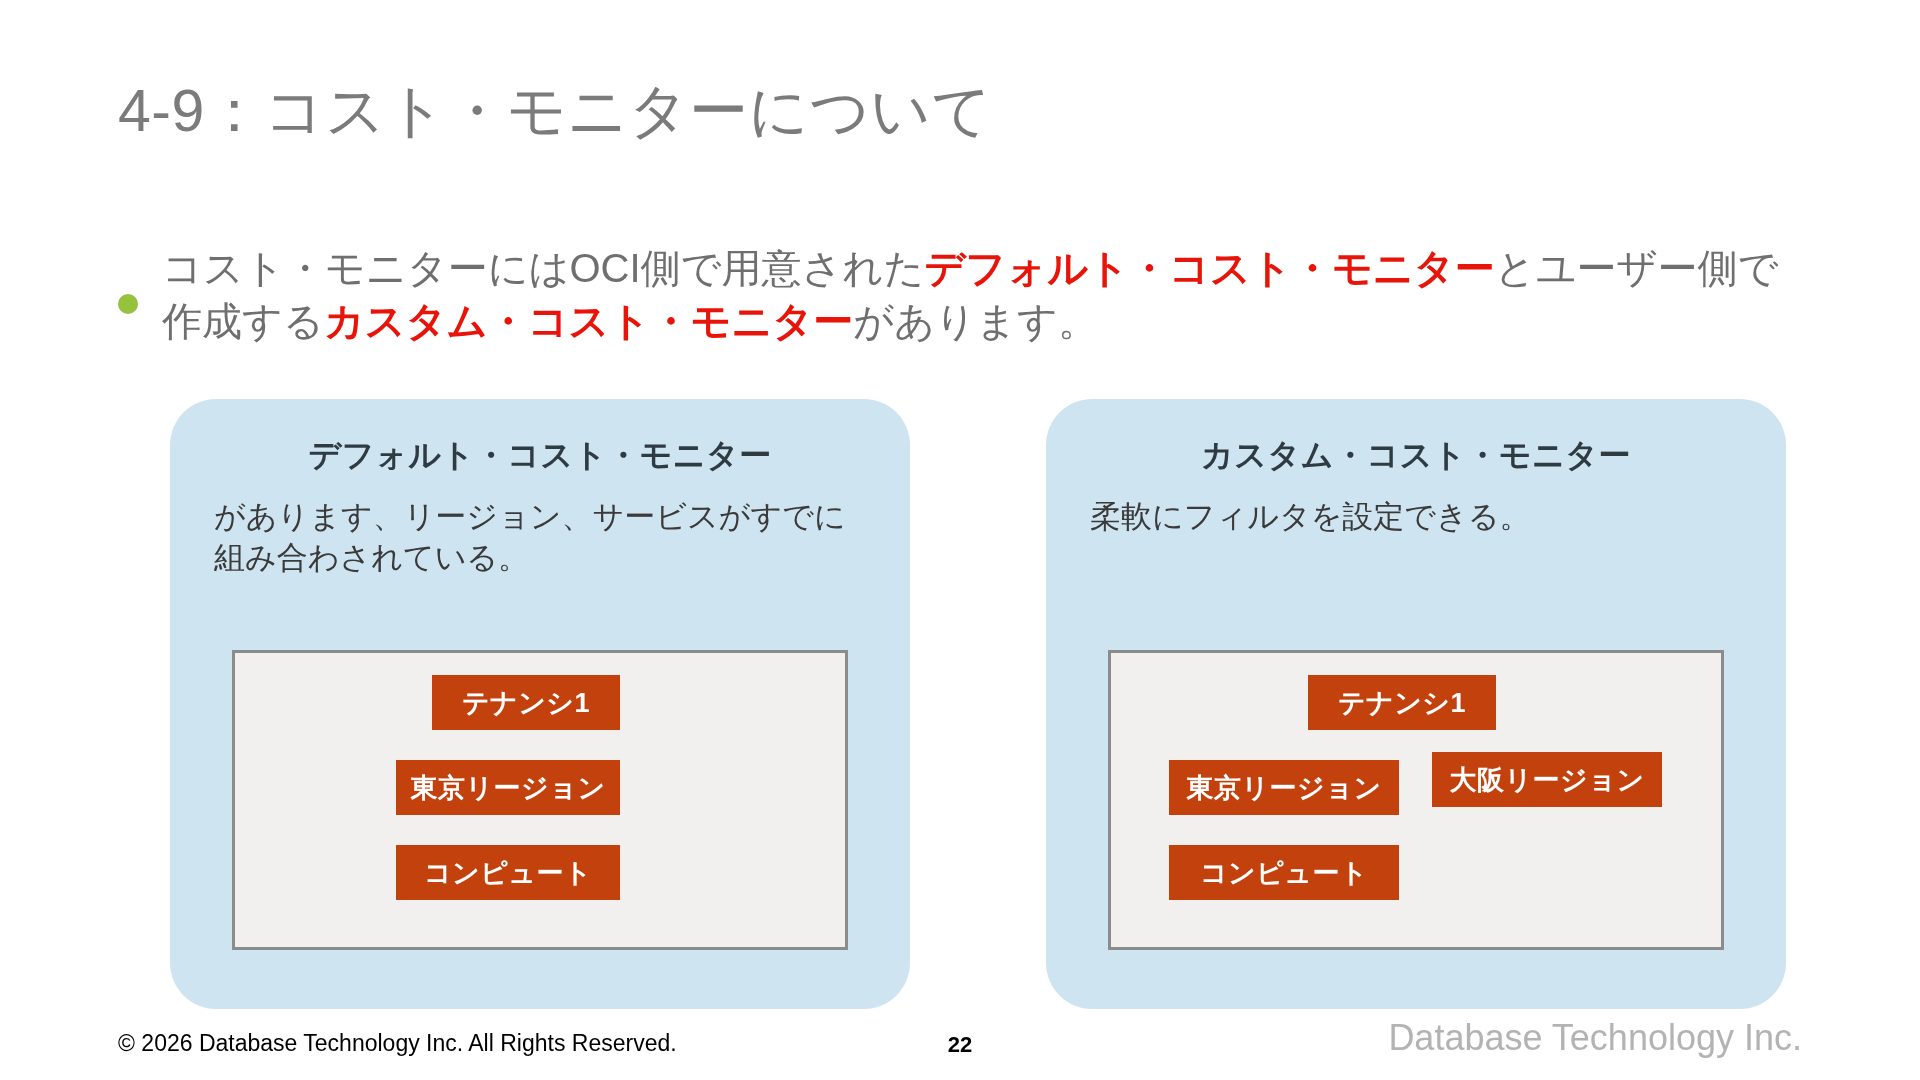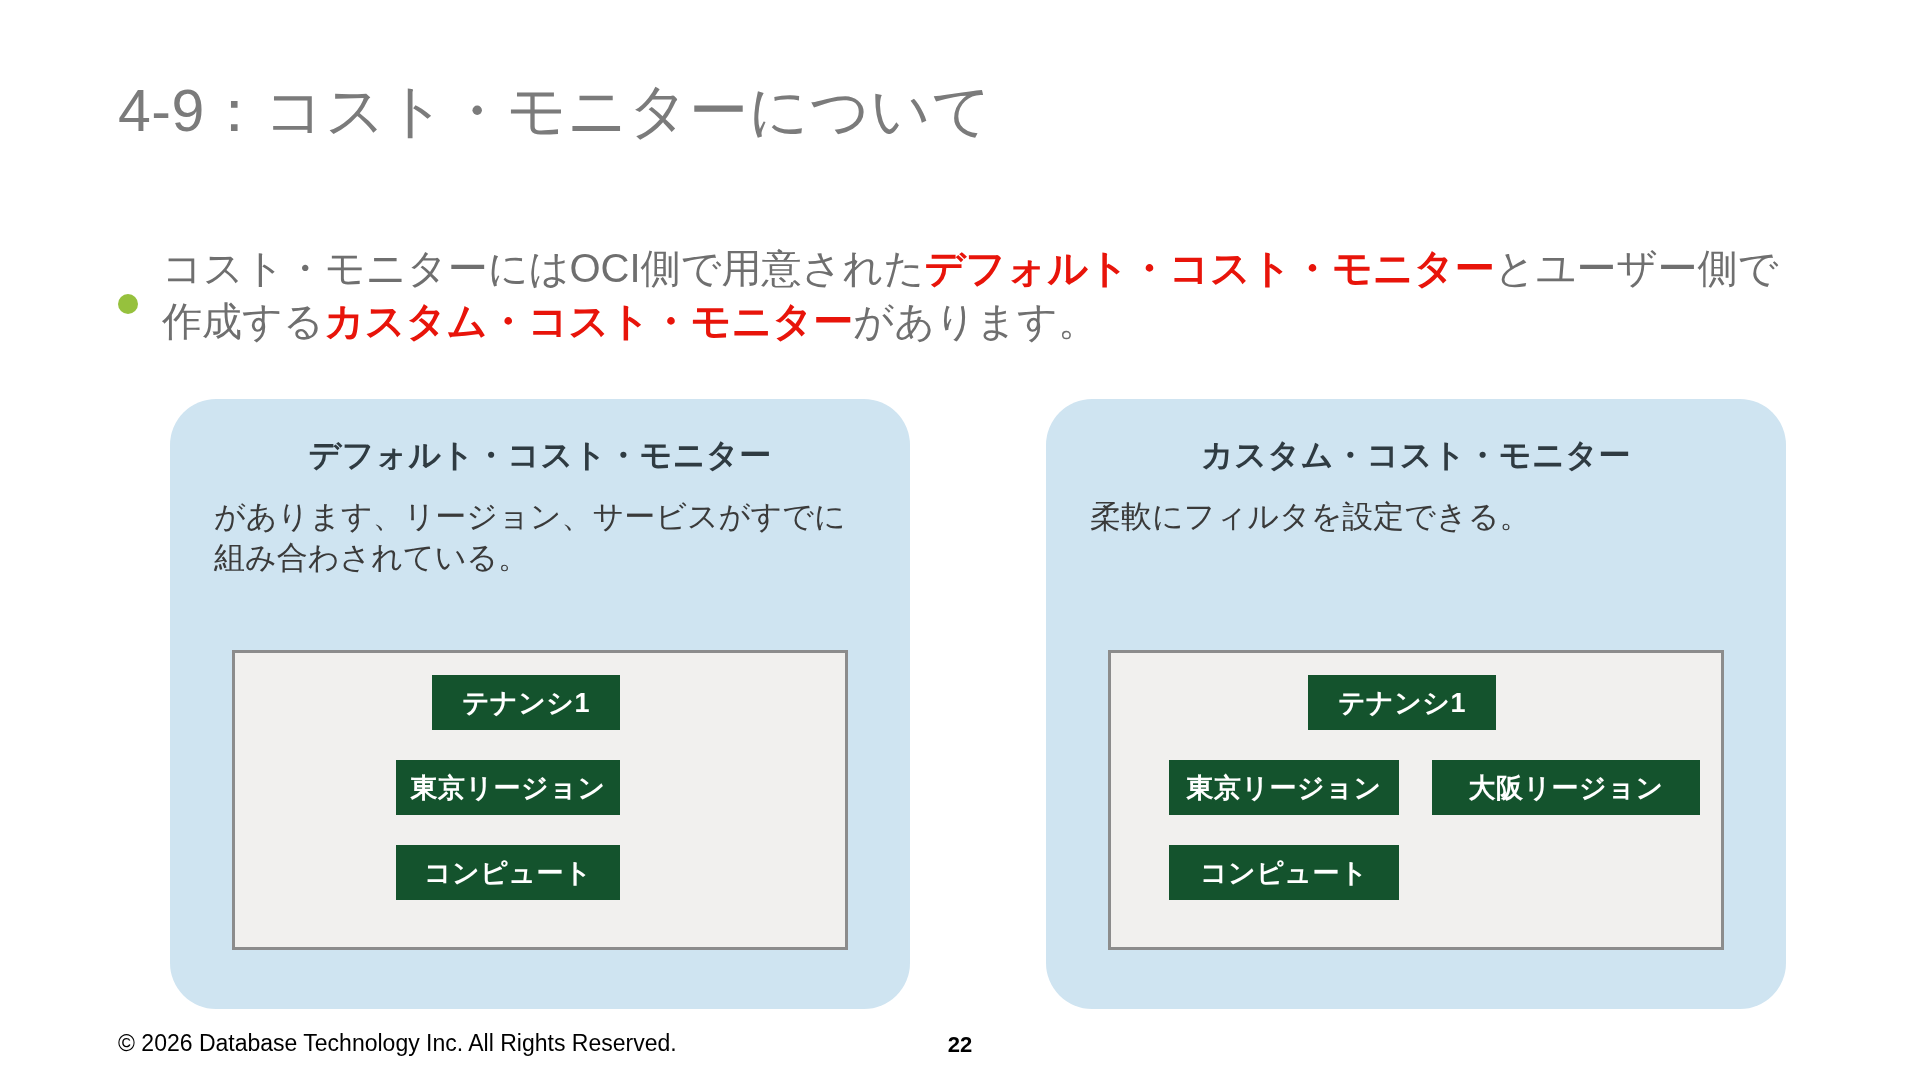--- a/index.html
+++ b/index.html
@@ -102,41 +102,41 @@
     border: 3px solid #8c8c8c;
     left: 62px;
     right: 62px;
     top: 251px;
     height: 300px;
     box-sizing: border-box;
   }
 
   .chip {
     position: absolute;
-    background: #14532d;
+    background: #c2410c;
     color: #ffffff;
     font-size: 27px;
     font-weight: bold;
     display: flex;
     align-items: center;
     justify-content: center;
     height: 55px;
     letter-spacing: 0.5px;
     box-sizing: border-box;
   }
 
   
   .left .chip.tenancy { left: 197px; top: 22px;  width: 188px; }
   .left .chip.region  { left: 161px; top: 107px; width: 224px; }
   .left .chip.service { left: 161px; top: 192px; width: 224px; }
 
   
   .right .chip.tenancy   { left: 197px; top: 22px;  width: 188px; }
   .right .chip.region-a  { left: 58px;  top: 107px; width: 230px; }
-  .right .chip.region-b  { left: 321px; top: 107px; width: 268px; }
+  .right .chip.region-b  { left: 321px; top: 99px; width: 230px; }
   .right .chip.service-a { left: 58px;  top: 192px; width: 230px; }
   .right .chip.service-b { left: 321px; top: 192px; width: 230px; }
 
   
   .footer-copyright {
     position: absolute;
     left: 118px;
     top: 1030px;
     font-size: 23px;
     color: #000000;
@@ -193,14 +193,15 @@
     <div class="inner-box">
       <div class="chip tenancy">テナンシ1</div>
       <div class="chip region-a">東京リージョン</div>
       <div class="chip region-b">大阪リージョン</div>
       <div class="chip service-a">コンピュート</div>
     </div>
   </div>
 
   <div class="footer-copyright">© 2026 Database Technology Inc. All Rights Reserved.</div>
   <div class="footer-pagenum">22</div>
+  <div class="footer-logo">Database Technology Inc.</div>
 
 </div>
 
 </body></html>

